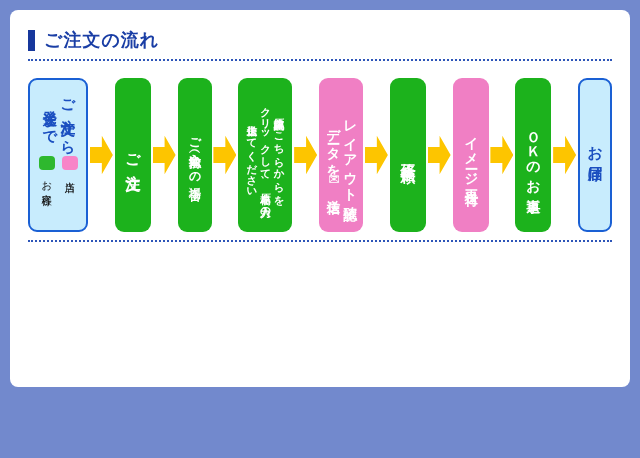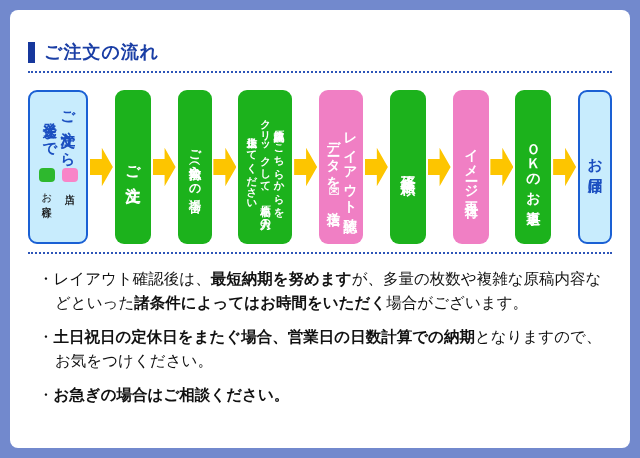--- a/index.html
+++ b/index.html
@@ -15,22 +15,22 @@
     --blue-text:#1b4fc0;
   }
   *{margin:0;padding:0;box-sizing:border-box;}
   html,body{width:640px;height:458px;}
   body{
     background:var(--frame);
     font-family:"Liberation Sans","DejaVu Sans",sans-serif;
     position:relative;
   }
   .panel{
-    position:absolute;left:10px;top:10px;width:620px;height:438px;
-    background:#ffffff;border-radius:8px;padding:12px 18px;overflow:hidden;
+    position:absolute;left:10px;top:10px;width:620px;height:377px;
+    background:#ffffff;border-radius:8px;padding:0 18px;overflow:hidden;
   }
   .section-header{display:flex;align-items:center;margin-top:18px;}
   .hbar{width:7px;height:21px;background:var(--blue-bar);margin-right:9px;flex:none;}
   .section-header h1{font-size:18px;font-weight:bold;color:var(--blue-head);letter-spacing:1px;}
   .dotted{border-top:2px dotted var(--blue-dot);margin-top:7px;}
 
   .flow{display:flex;align-items:center;justify-content:space-between;margin-top:16px;height:156px;}
   .arrow{width:23px;height:40px;background:var(--arrow);flex:none;
     clip-path:polygon(0 30%,52% 30%,52% 2%,100% 50%,52% 98%,52% 70%,0 70%);}
   .box{height:154px;border-radius:9px;display:flex;align-items:center;justify-content:center;flex:none;}
@@ -142,19 +142,14 @@
       <div class="arrow"></div>
       <div class="box step lightblue step-i7">
         <div class="cols">
           <div class="vtext">お届け</div>
         </div>
       </div>
     </div>
 
   <div class="dotted"></div>
 
-  <ul class="notes">
-      <li><span>レイアウト確認後は、</span><b>最短納期を努めます</b><span>が、多量の枚数や複雑な原稿内容などといった</span><b>諸条件によってはお時間をいただく</b><span>場合がございます。</span></li>
-      <li><b>土日祝日の定休日をまたぐ場合、営業日の日数計算での納期</b><span>となりますので、お気をつけください。</span></li>
-      <li><b>お急ぎの場合はご相談ください。</b></li>
-    </ul>
 
 </div>
 
 </body></html>

